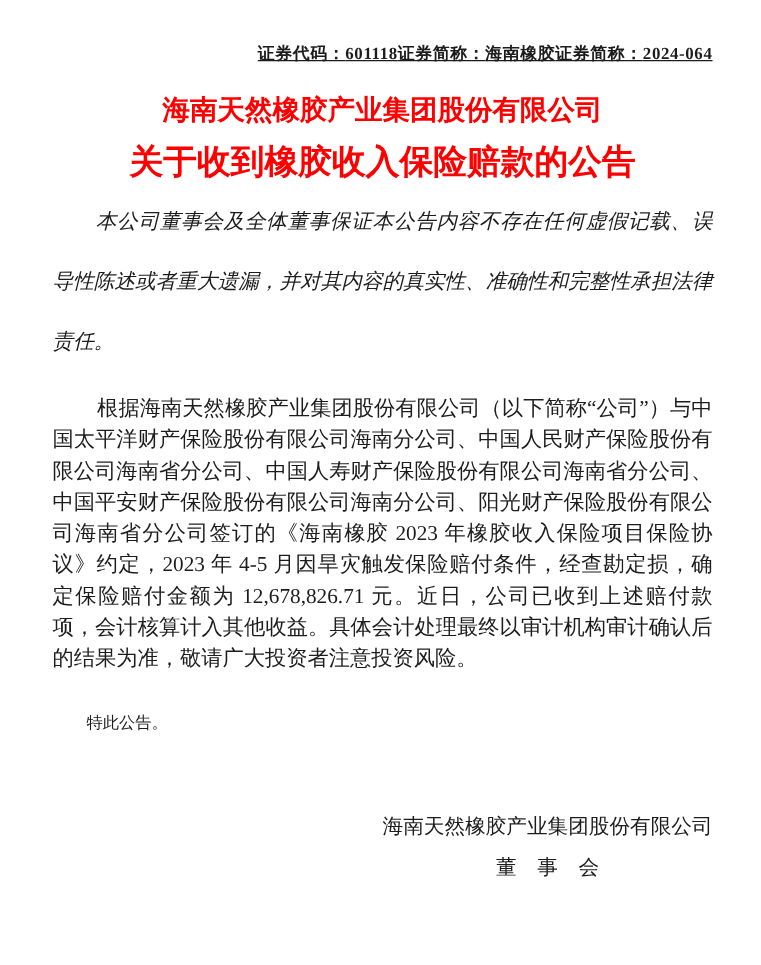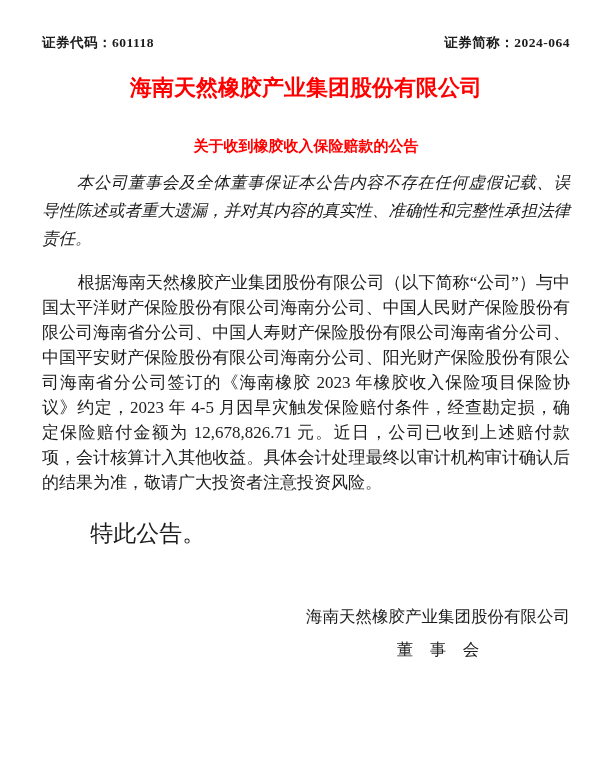--- a/index.html
+++ b/index.html
@@ -17,69 +17,70 @@
   .page {
     box-sizing: border-box;
     width: 609px;
     height: 772px;
     padding: 34px 39px 0 42px;
     background: #ffffff;
   }
   
   .doc-header {
     display: flex;
-    justify-content: space-between;
+    justify-content: flex-end;
     align-items: baseline;
     font-family: "Liberation Sans", "DejaVu Sans", sans-serif;
     font-weight: bold;
     font-size: 13.5px;
     letter-spacing: 0.5px;
     white-space: nowrap;
+    text-decoration: underline;
   }
   .doc-header .value {
     font-family: "Liberation Serif", "DejaVu Serif", serif;
     font-weight: bold;
   }
   
   .title-1, .title-2 {
     text-align: center;
     font-family: "Liberation Sans", "DejaVu Sans", sans-serif;
     font-weight: bold;
     color: #fe0000;
   }
   .title-1 {
     margin-top: 22px;
     font-size: 22px;
     line-height: 28px;
   }
   .title-2 {
-    margin-top: 30px;
-    font-size: 15px;
+    margin-top: 14px;
+    font-size: 27px;
     line-height: 27px;
   }
   
   .disclaimer {
     margin-top: 10px;
     font-style: italic;
     font-size: 16.5px;
-    line-height: 28px;
+    line-height: 48px;
     text-align: justify;
     text-indent: 2.1em;
   }
   
   .body-para {
     margin-top: 14px;
     font-size: 17px;
     line-height: 25px;
     text-align: justify;
     text-indent: 2.1em;
   }
   .closing {
     margin-top: 20px;
-    font-size: 23px;
+    font-size: 13px;
     line-height: 37.5px;
     text-indent: 2.1em;
   }
   
   .signature {
     margin-top: 52px;
     text-align: right;
   }
   .signature-inner {
     display: inline-block;
@@ -98,20 +99,23 @@
 </head>
 <body>
 
 <div class="page">
 
   <div class="doc-header">
     <span>
       <span>证券代码：</span><span class="value">601118</span>
     </span>
     <span>
+      <span>证券简称：</span><span class="value">海南橡胶</span>
+    </span>
+    <span>
       <span>证券简称：</span><span class="value">2024-064</span>
     </span>
   </div>
 
   <div class="title-1">海南天然橡胶产业集团股份有限公司</div>
   <div class="title-2">关于收到橡胶收入保险赔款的公告</div>
 
   <p class="disclaimer">本公司董事会及全体董事保证本公告内容不存在任何虚假记载、误导性陈述或者重大遗漏，并对其内容的真实性、准确性和完整性承担法律责任。</p>
 
   <p class="body-para">根据海南天然橡胶产业集团股份有限公司（以下简称“公司”）与中国太平洋财产保险股份有限公司海南分公司、中国人民财产保险股份有限公司海南省分公司、中国人寿财产保险股份有限公司海南省分公司、中国平安财产保险股份有限公司海南分公司、阳光财产保险股份有限公司海南省分公司签订的《海南橡胶 2023 年橡胶收入保险项目保险协议》约定，2023 年 4-5 月因旱灾触发保险赔付条件，经查勘定损，确定保险赔付金额为 12,678,826.71 元。近日，公司已收到上述赔付款项，会计核算计入其他收益。具体会计处理最终以审计机构审计确认后的结果为准，敬请广大投资者注意投资风险。</p>

